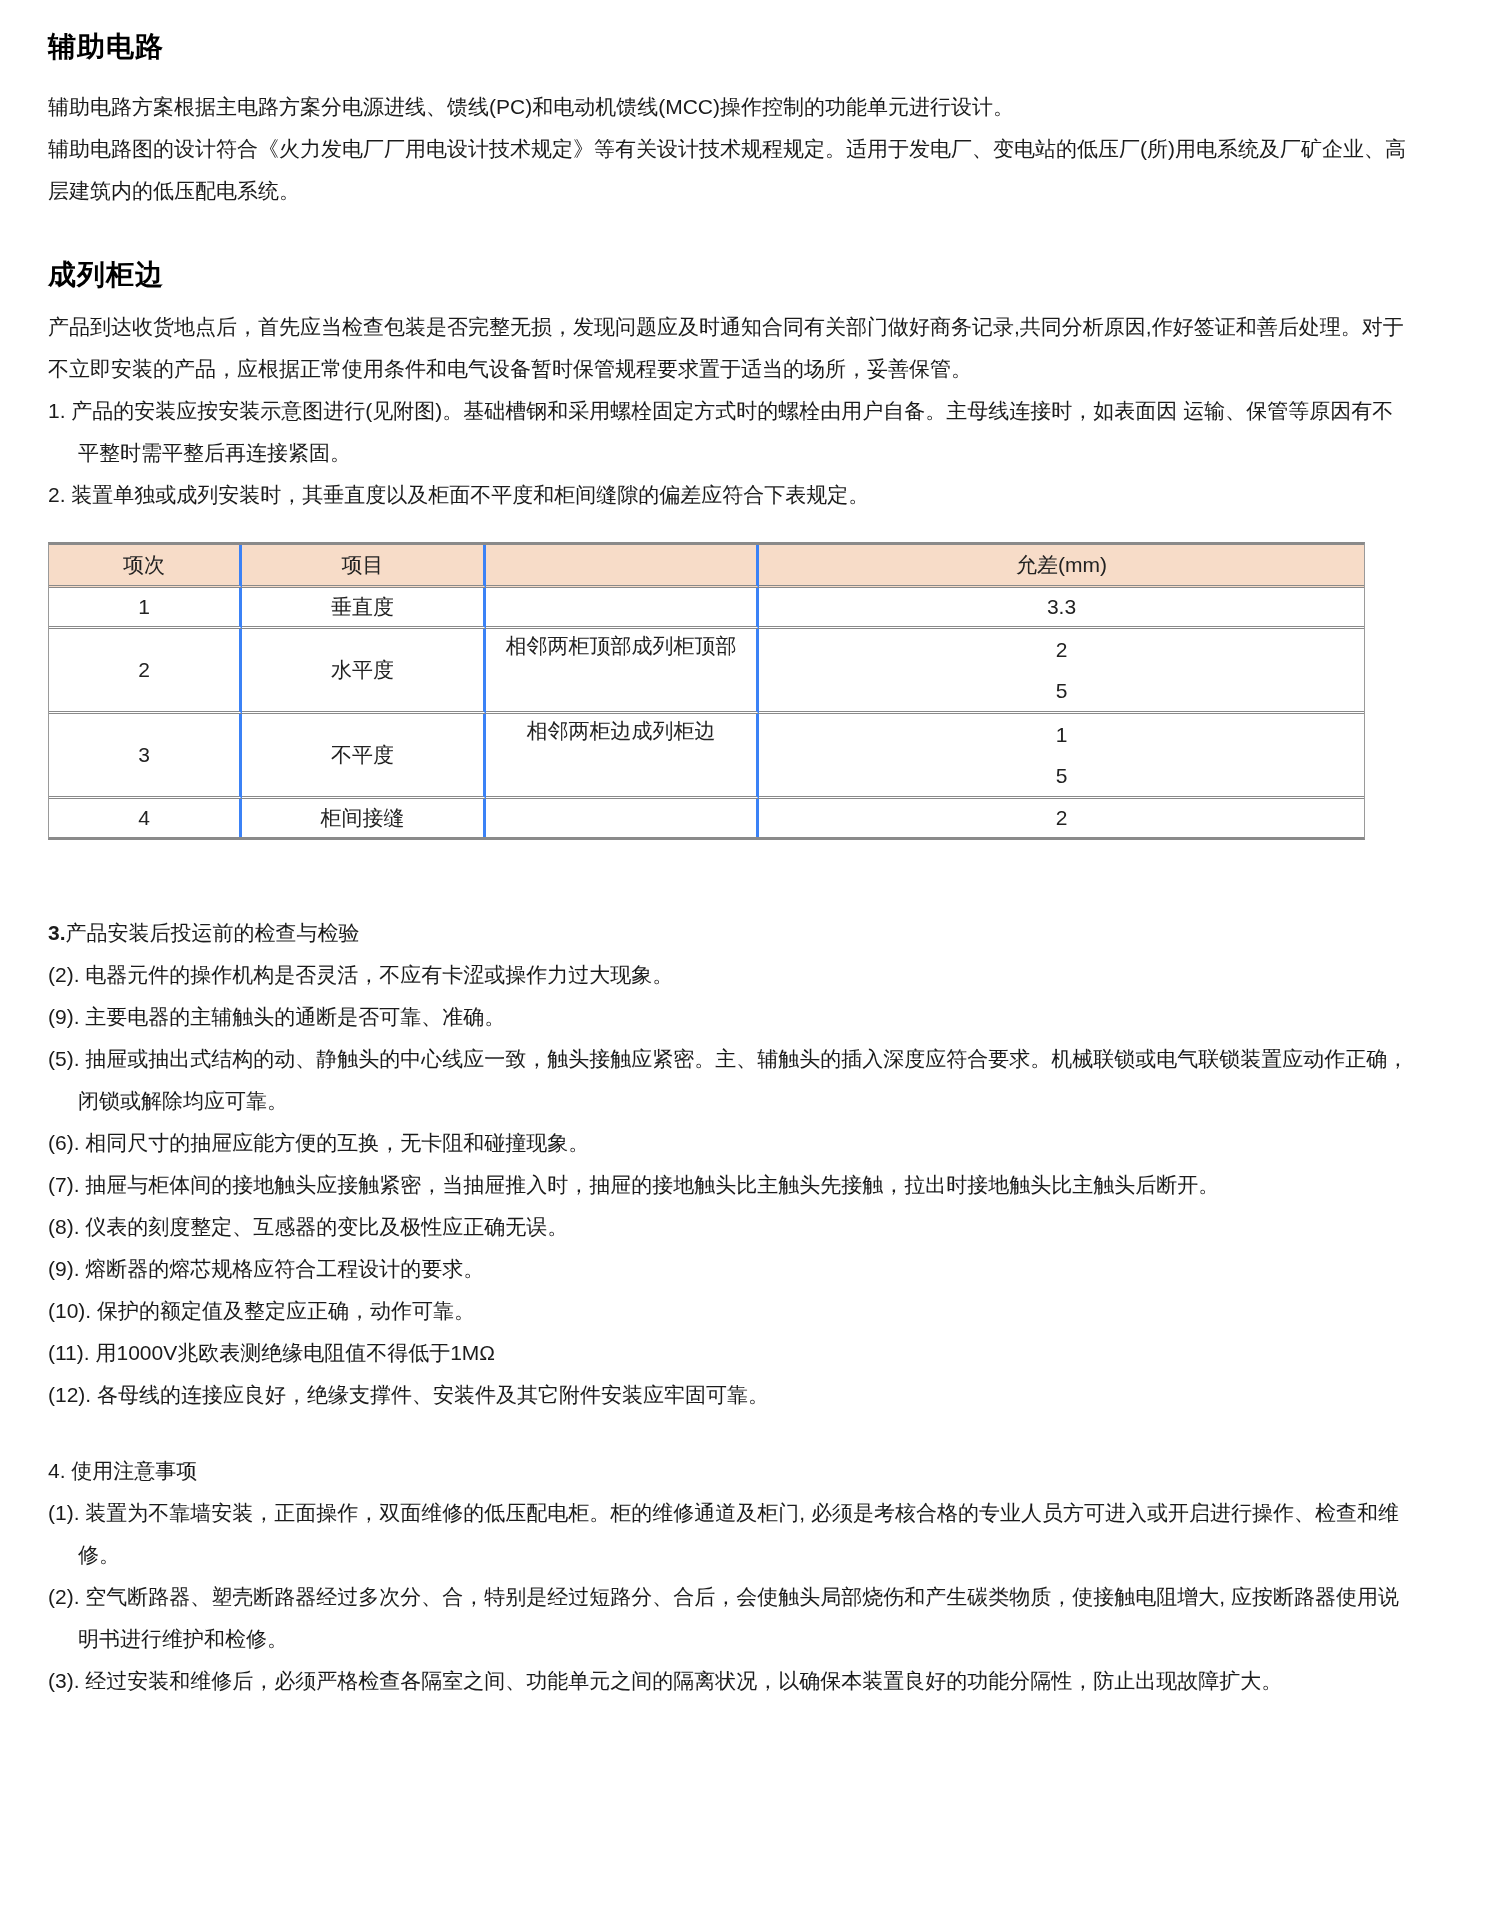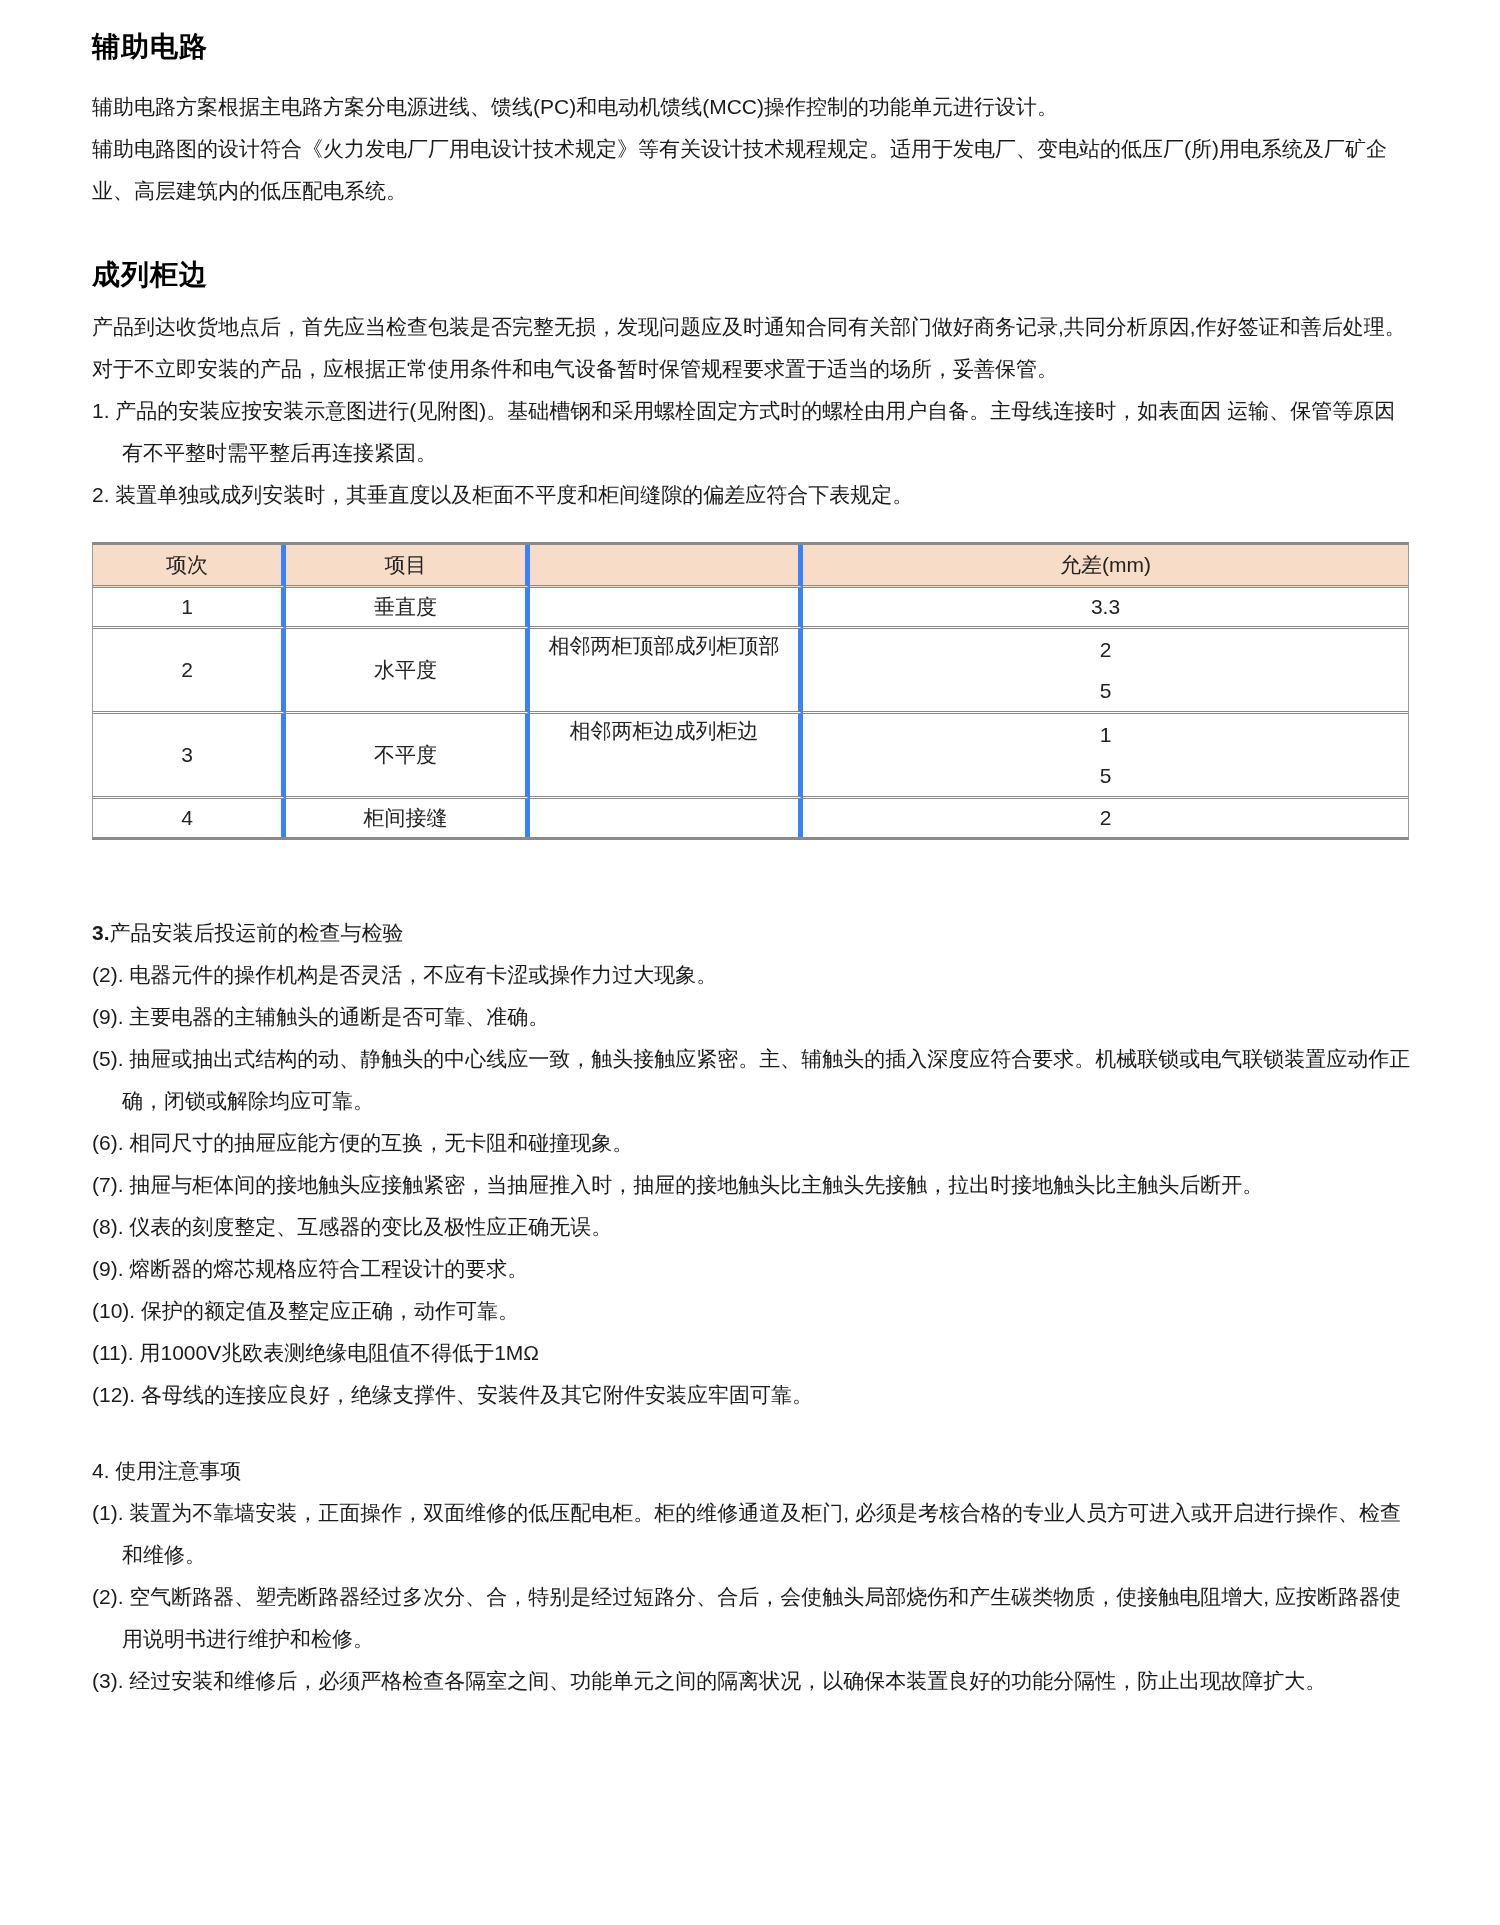--- a/index.html
+++ b/index.html
@@ -1,38 +1,38 @@
 <!DOCTYPE html>
 <html><head>
 <meta charset="utf-8">
 <style>
   html,body { margin:0; padding:0; }
   body {
     width:1500px; min-height:1925px; background:#ffffff;
     color:#1b1b1b;
     font-family:"Liberation Sans","DejaVu Sans",sans-serif;
   }
-  .page { box-sizing:border-box; width:1500px; min-height:1925px; padding:30px 88px 60px 92px; }
+  .page { box-sizing:border-box; width:1500px; min-height:1925px; padding:30px 88px 60px 48px; }
 
   .h1 { font-size:28px; line-height:34px; font-weight:700; color:#000; margin:0 0 22px 0; letter-spacing:1px; }
   .h1-install { margin-top:46px; margin-bottom:14px; }
 
   .para { font-size:21px; line-height:42px; margin:0; }
   .hang { padding-left:30px; text-indent:-30px; }
 
   .tol-table {
     margin-top:26px; width:1317px; table-layout:fixed;
     border-collapse:separate; border-spacing:0;
     border-top:3px solid #8a8a8a; border-bottom:3px solid #8a8a8a;
     border-left:1px solid #9a9a9a; border-right:1px solid #9a9a9a;
     font-size:21px; color:#222;
   }
   .tol-table th, .tol-table td {
     text-align:center; vertical-align:middle; font-weight:400; padding:0;
-    border-right:5px solid #3b82f6;
+    border-right:3px solid #3b82f6;
   }
   .tol-table th:last-child, .tol-table td:last-child { border-right:none; }
   .tol-table thead th { background:#f7dcc8; height:40px; border-bottom:3px double #8a8a8a; }
   .tol-table tbody tr.single td { height:38px; }
   .tol-table tbody tr.double td { height:82px; }
   .tol-table tbody tr:not(:last-child) td { border-bottom:3px double #8a8a8a; }
   .col-no { width:193px; } .col-item { width:244px; } .col-sub { width:273px; }
   .stack2 { display:flex; flex-direction:row; justify-content:center; height:82px; }
   .stack2 > div { line-height:33px; }
   .stack-spread { display:flex; flex-direction:column; justify-content:space-around; height:82px; }

